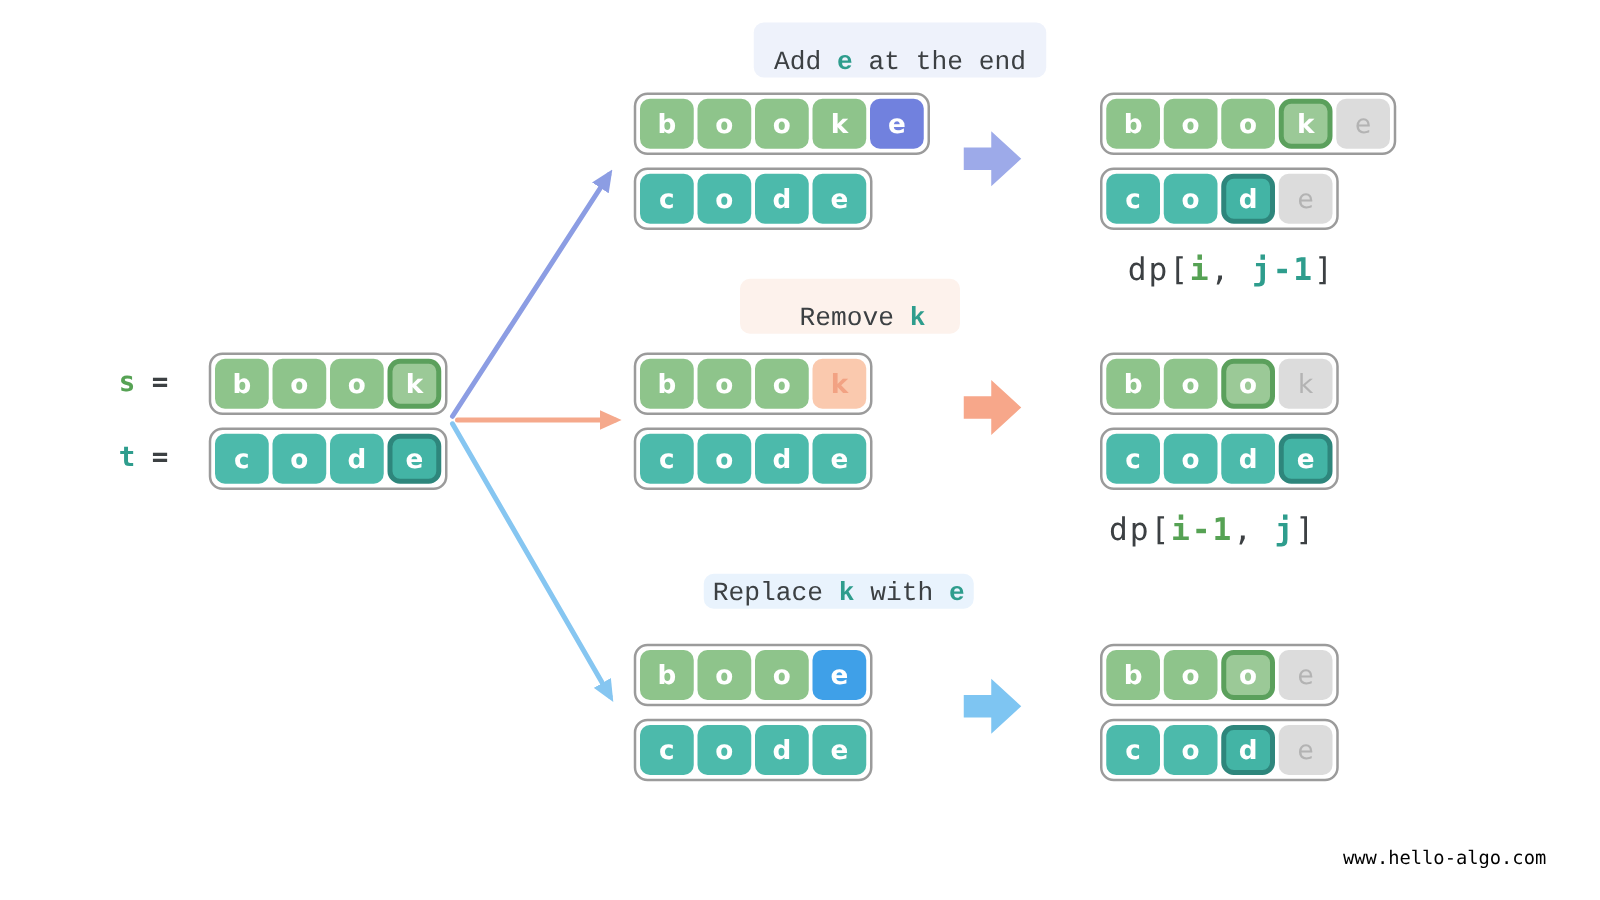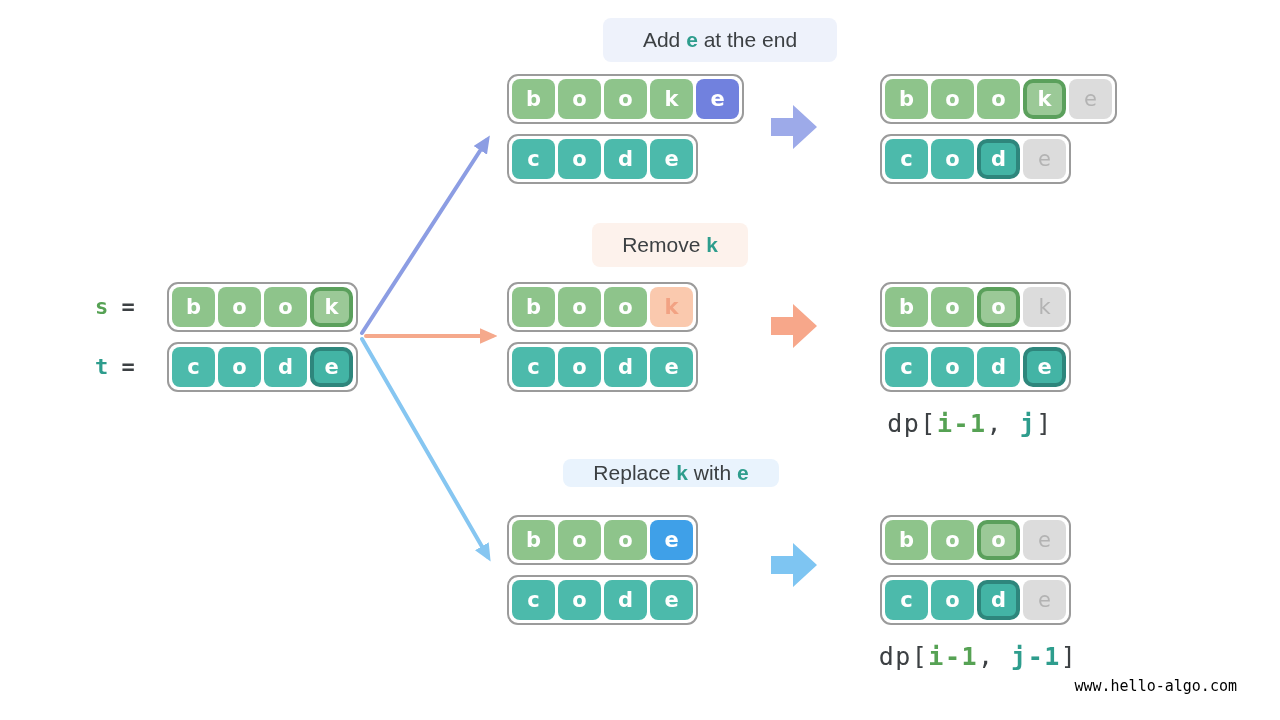--- a/index.html
+++ b/index.html
@@ -16,24 +16,24 @@
   .cell.g {background:#8ec48b;}
   .cell.g2{background:#9bc997;border:4px solid #5ba05c;border-radius:10px;font-weight:700;}
   .cell.t {background:#4cbaab;}
   .cell.t2{background:#43b4a5;border:4px solid #2e867c;border-radius:10px;font-weight:700;}
   .cell.pw{background:#7181de;}
   .cell.bl{background:#3fa0e8;}
   .cell.pk{background:#fac9ae;color:#f2a283;}
   .cell.gy{background:#dcdcdc;color:#b3b3b3;font-weight:400;}
 
   
-  .tag{position:absolute;border-radius:8px;display:flex;align-items:center;
-       justify-content:center;font-size:21px;color:#3c4043;white-space:pre;}
+  .tag{position:absolute;border-radius:8px;display:flex;align-items:flex-end;
+       justify-content:center;font-size:21px;color:#3c4043;white-space:pre;font-family:Liberation Mono, monospace;}
   .tag.bg-add{background:#eef2fb;}
-  .tag.bg-remove{background:#fdf2ec;}
+  .tag.bg-remove{background:#fdf2ec;padding-left:20px;}
   .tag.bg-replace{background:#e9f3fd;}
 
   
   .dp{position:absolute;transform:translateX(-50%);white-space:pre;
       font:400 25px "DejaVu Sans Mono",monospace;letter-spacing:1.5px;color:#3c4043;}
   .varlbl{position:absolute;white-space:pre;
       font:700 22px "DejaVu Sans Mono",monospace;color:#3c4043;}
 
   
   .rt-dk{color:#3c4043;}
@@ -105,20 +105,21 @@
       <div class="cell g">o</div>
       <div class="cell g2">k</div>
       <div class="cell gy">e</div>
     </div>
   <div class="seq" style="left:880px;top:134px">
       <div class="cell t">c</div>
       <div class="cell t">o</div>
       <div class="cell t2">d</div>
       <div class="cell gy">e</div>
     </div>
+  <div class="dp" style="left:985px;top:201px"><span class="rt-dk">dp[</span><span class="rt-gr">i</span><span class="rt-dk">, </span><span class="rt-tl">j-1</span><span class="rt-dk">]</span></div>
 
   <div class="tag bg-remove" style="left:592px;top:223px;width:156px;height:44px"><span class="rt-dk">Remove </span><span class="rt-tl">k</span></div>
   <div class="seq" style="left:507px;top:282px">
       <div class="cell g">b</div>
       <div class="cell g">o</div>
       <div class="cell g">o</div>
       <div class="cell pk">k</div>
     </div>
   <div class="seq" style="left:507px;top:342px">
       <div class="cell t">c</div>
@@ -158,16 +159,15 @@
       <div class="cell g">o</div>
       <div class="cell g2">o</div>
       <div class="cell gy">e</div>
     </div>
   <div class="seq" style="left:880px;top:575px">
       <div class="cell t">c</div>
       <div class="cell t">o</div>
       <div class="cell t2">d</div>
       <div class="cell gy">e</div>
     </div>
-  <div class="dp" style="left:978px;top:642px"><span class="rt-dk">dp[</span><span class="rt-gr">i-1</span><span class="rt-dk">, </span><span class="rt-tl">j-1</span><span class="rt-dk">]</span></div>
 
   <div class="watermark">www.hello-algo.com</div>
 </div>
 
 </body></html>

